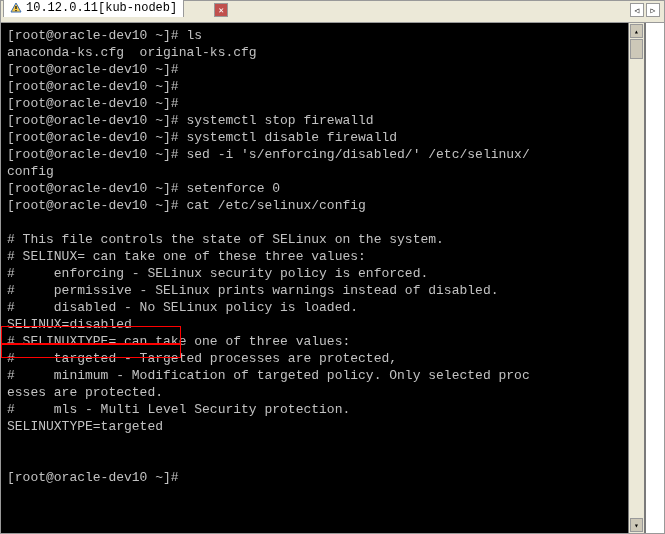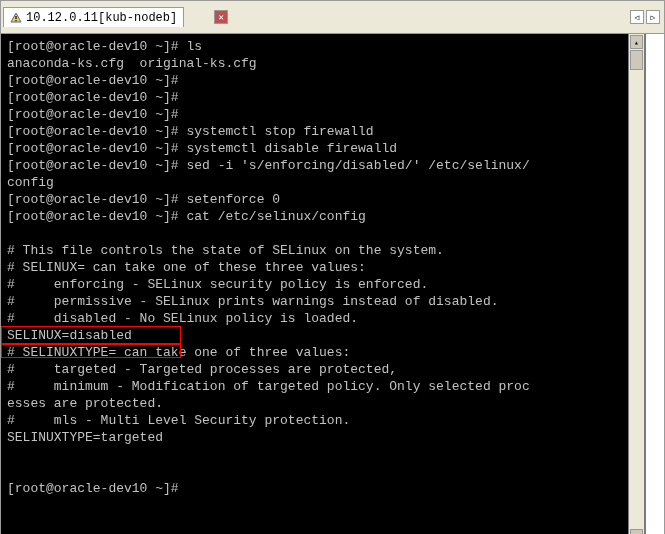--- a/index.html
+++ b/index.html
@@ -1,18 +1,18 @@
 <!DOCTYPE html>
 <html><head>
 <meta charset="utf-8">
 <style>
 * { margin: 0; padding: 0; box-sizing: border-box; }
 body { font-family: "Courier New", monospace; font-size: 13px; background: #ece9d8; width: 665px; height: 534px; overflow: hidden; }
 .outer { background: #ece9d8; border: 1px solid #999; width: 665px; height: 534px; position: relative; }
-.tabbar { background: #ece9d8; height: 22px; display: flex; align-items: center; border-bottom: 1px solid #999; padding: 16px 2px; position: relative; }
+.tabbar { background: #ece9d8; height: 22px; display: flex; align-items: flex-end; border-bottom: 1px solid #999; padding: 5px 2px; position: relative; }
 .tab { display: flex; align-items: center; background: #fff; border: 1px solid #999; border-bottom: none; height: 20px; padding: 0 6px; font-size: 12px; gap: 4px; }
 .tab-icon { width: 12px; height: 12px; }
 .nav-arrows { position: absolute; right: 4px; display: flex; gap: 2px; }
 .arrow { width: 14px; height: 14px; background: #fff; border: 1px solid #999; font-size: 8px; display: flex; align-items: center; justify-content: center; cursor: pointer; }
 .close-btn { width: 14px; height: 14px; background: #c0504d; border: 1px solid #999; color: #fff; font-size: 9px; display: flex; align-items: center; justify-content: center; margin-left: 30px; cursor: pointer; font-weight: bold; }
 .term-wrap { display: flex; height: 510px; }
 .term { background: #000; color: #c2c2c2; padding: 4px 6px; flex: 1; font-size: 13px; line-height: 17px; white-space: pre; overflow: hidden; position: relative; }
 .scrollbar { width: 16px; background: #ece9d8; border-left: 1px solid #7a7a7a; position: relative; }
 .scroll-thumb { position: absolute; top: 16px; left: 1px; right: 1px; height: 20px; background: #cdc8b8; border: 1px solid #999; }
 .scroll-up, .scroll-down { position: absolute; left: 1px; right: 1px; height: 14px; background: #cdc8b8; border: 1px solid #999; font-size: 8px; display: flex; align-items: center; justify-content: center; }

